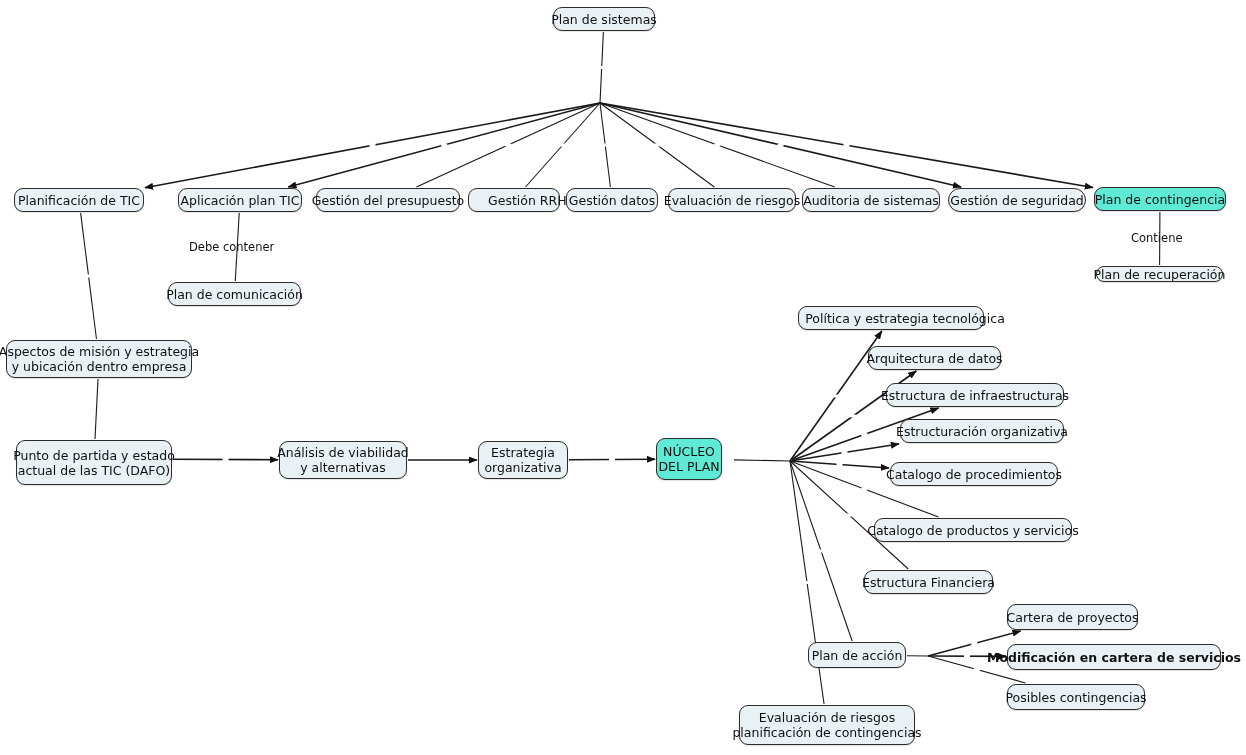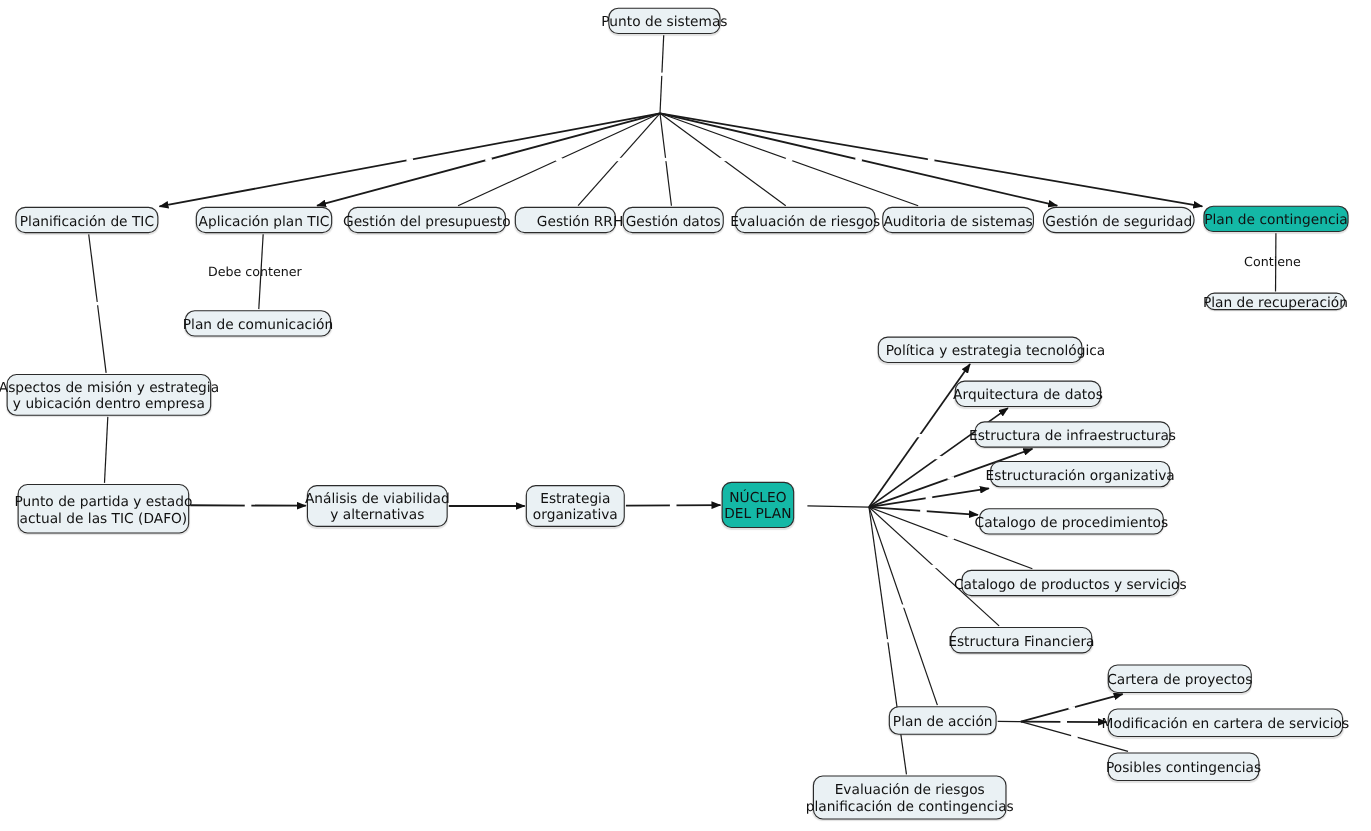--- a/index.html
+++ b/index.html
@@ -16,21 +16,21 @@
     font-size:12.5px;
     line-height:15px;
     text-align:center;
     display:flex;
     align-items:center;
     justify-content:center;
     padding:2px 8px;
     white-space:pre;
     box-shadow:0 1px 1px rgba(0,0,0,0.12);
   }
-  .node.plain{background:#14b8a6;}
+  .node.plain{background:#5eead4;}
   .edge-label{
     position:absolute;
     font-size:11.5px;
     color:#111111;
     white-space:pre;
     text-align:center;
   }
 </style>
 </head>
 <body>
@@ -95,21 +95,21 @@
         <line x1="907" y1="655.7042253521126" x2="928" y2="656" stroke="#1a1a1a" stroke-width="1.1"></line>
         <line x1="928" y1="656" x2="1020.6282051282051" y2="631" stroke="#1a1a1a" stroke-width="1.6" marker-end="url(#arrowhead)"></line>
         <line x1="971.3141025641025" y1="643.5" x2="977.3141025641025" y2="643.5" stroke="#ffffff" stroke-width="3"></line>
         <line x1="928" y1="656" x2="1006" y2="656.4193548387096" stroke="#1a1a1a" stroke-width="1.6" marker-end="url(#arrowhead)"></line>
         <line x1="964" y1="656.2096774193549" x2="970" y2="656.2096774193549" stroke="#ffffff" stroke-width="3"></line>
         <line x1="928" y1="656" x2="1025.4634146341464" y2="683" stroke="#1a1a1a" stroke-width="1.1"></line>
         <line x1="973.7317073170732" y1="669.5" x2="979.7317073170732" y2="669.5" stroke="#ffffff" stroke-width="3"></line>
       </g>
   </svg>
   <div id="node-layer">
-      <div class="node" style="left: 553px; top: 7px; width: 102px; height: 24px;">Punto de sistemas</div>
+      <div class="node" style="left: 553px; top: 7px; width: 102px; height: 24px;">Plan de sistemas</div>
       <div class="node" style="left: 14px; top: 188px; width: 130px; height: 24px;">Planificación de TIC</div>
       <div class="node" style="left: 178px; top: 188px; width: 124px; height: 24px;">Aplicación plan TIC</div>
       <div class="node" style="left: 316px; top: 188px; width: 144px; height: 24px;">Gestión del presupuesto</div>
       <div class="node" style="left: 468px; top: 188px; width: 92px; height: 24px; padding-left: 44px;">Gestión RRHH</div>
       <div class="node" style="left: 566px; top: 188px; width: 92px; height: 24px;">Gestión datos</div>
       <div class="node" style="left: 668px; top: 188px; width: 128px; height: 24px;">Evaluación de riesgos</div>
       <div class="node" style="left: 802px; top: 188px; width: 138px; height: 24px;">Auditoria de sistemas</div>
       <div class="node" style="left: 948px; top: 188px; width: 138px; height: 24px; border-radius: 12px;">Gestión de seguridad</div>
       <div class="node plain" style="left: 1094px; top: 187px; width: 132px; height: 24px;">Plan de contingencia</div>
       <div class="node" style="left: 168px; top: 282px; width: 133px; height: 24px;">Plan de comunicación</div>
@@ -126,21 +126,21 @@
 DEL PLAN</div>
       <div class="node" style="left: 798px; top: 306px; width: 186px; height: 24px; padding-left: 36px;">Política y estrategia tecnológica</div>
       <div class="node" style="left: 868px; top: 346px; width: 133px; height: 24px;">Arquitectura de datos</div>
       <div class="node" style="left: 886px; top: 383px; width: 178px; height: 24px;">Estructura de infraestructuras</div>
       <div class="node" style="left: 900px; top: 419px; width: 164px; height: 24px;">Estructuración organizativa</div>
       <div class="node" style="left: 890px; top: 462px; width: 168px; height: 24px;">Catalogo de procedimientos</div>
       <div class="node" style="left: 874px; top: 518px; width: 198px; height: 24px;">Catalogo de productos y servicios</div>
       <div class="node" style="left: 858px; top: 570px; width: 129px; height: 24px; margin-left: 6px;">Estructura Financiera</div>
       <div class="node" style="left: 808px; top: 642px; width: 98px; height: 26px;">Plan de acción</div>
       <div class="node" style="left: 1007px; top: 604px; width: 131px; height: 26px;">Cartera de proyectos</div>
-      <div class="node" style="left: 1007px; top: 644px; width: 214px; height: 26px;">Modificación en cartera de servicios</div>
+      <div class="node" style="left: 1007px; top: 644px; width: 214px; height: 26px; font-weight: bold;">Modificación en cartera de servicios</div>
       <div class="node" style="left: 1007px; top: 684px; width: 138px; height: 26px;">Posibles contingencias</div>
       <div class="node" style="left: 739px; top: 705px; width: 176px; height: 40px;">Evaluación de riesgos
 planificación de contingencias</div>
     </div>
   <div id="label-layer">
       <div class="edge-label" style="left: 189px; top: 240px;">Debe contener</div>
       <div class="edge-label" style="left: 1131px; top: 231px;">Contiene</div>
     </div>
 </div>
 

